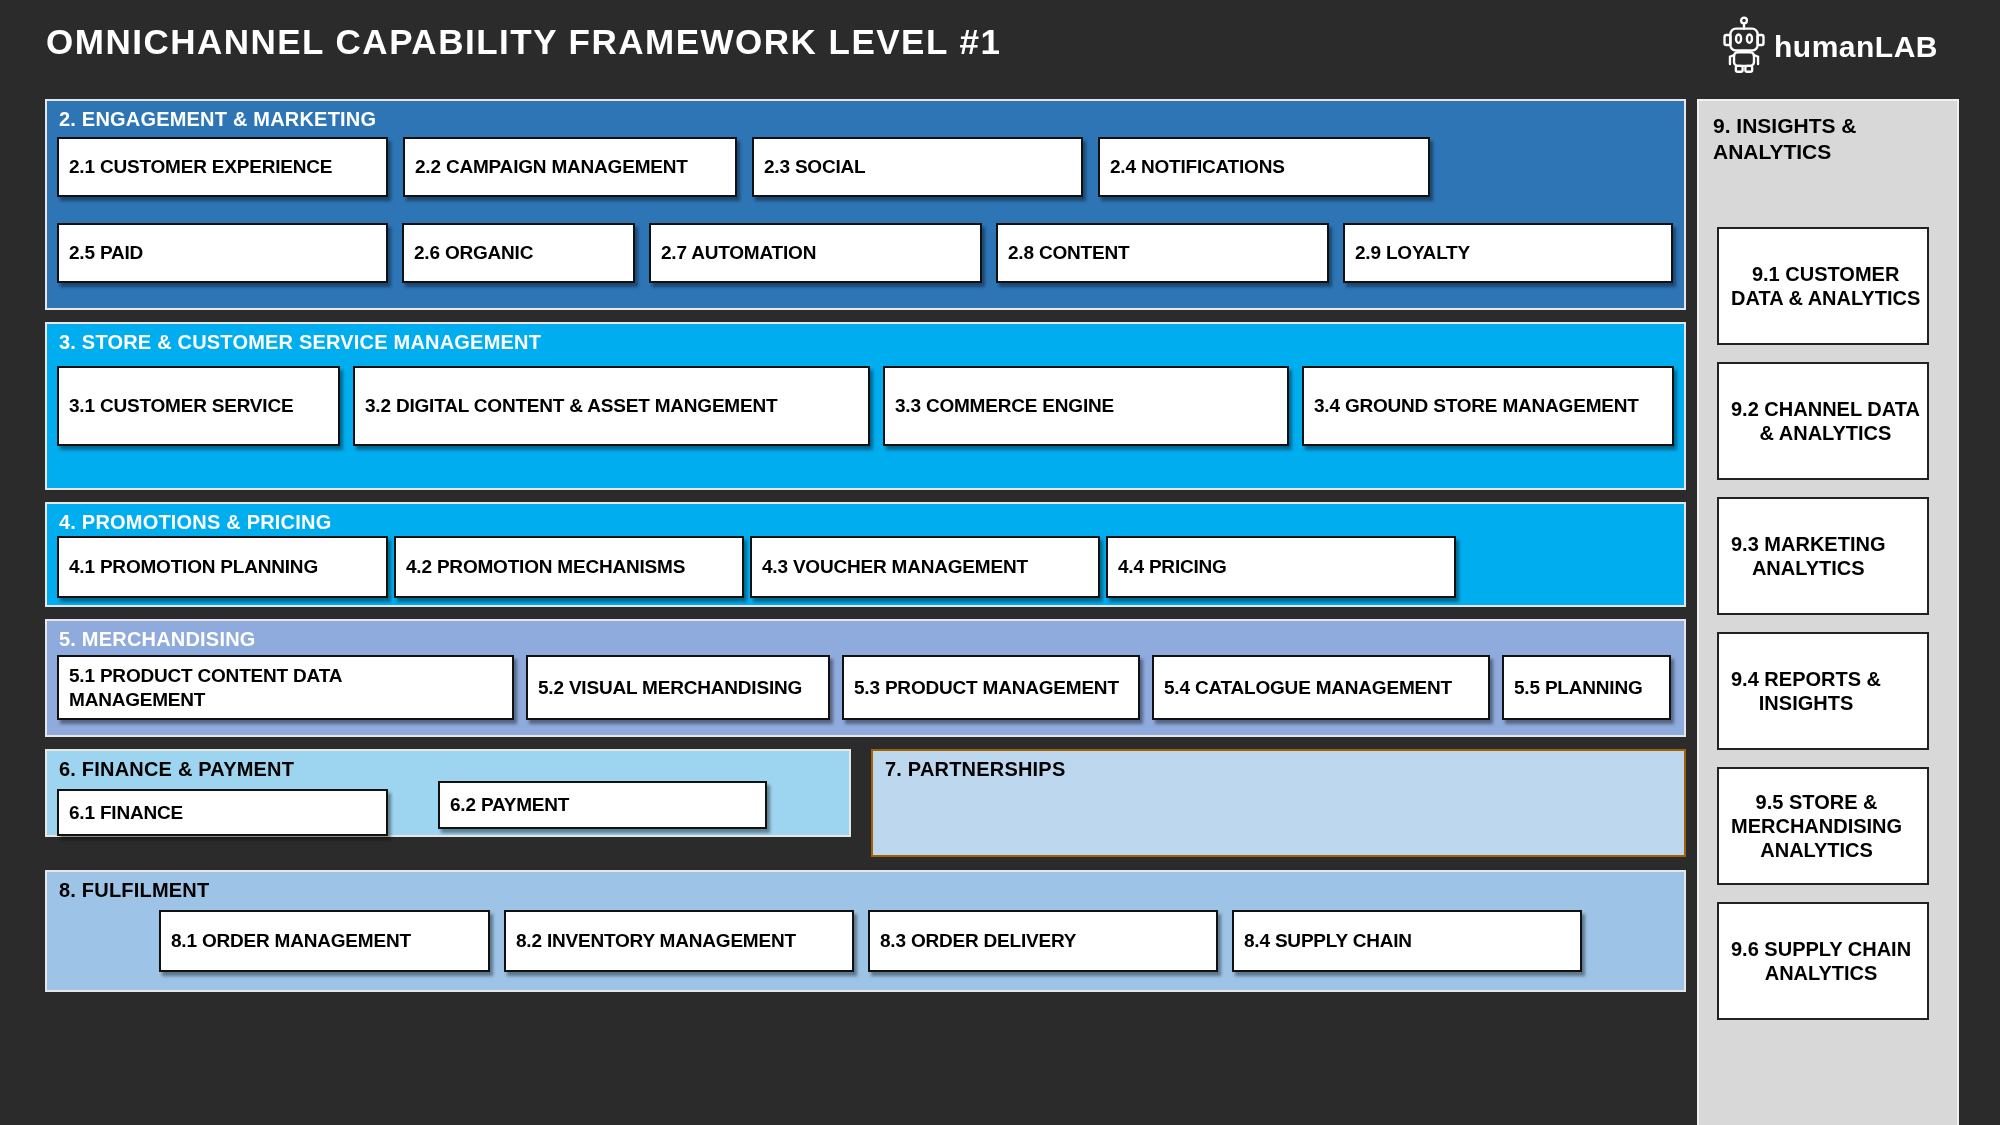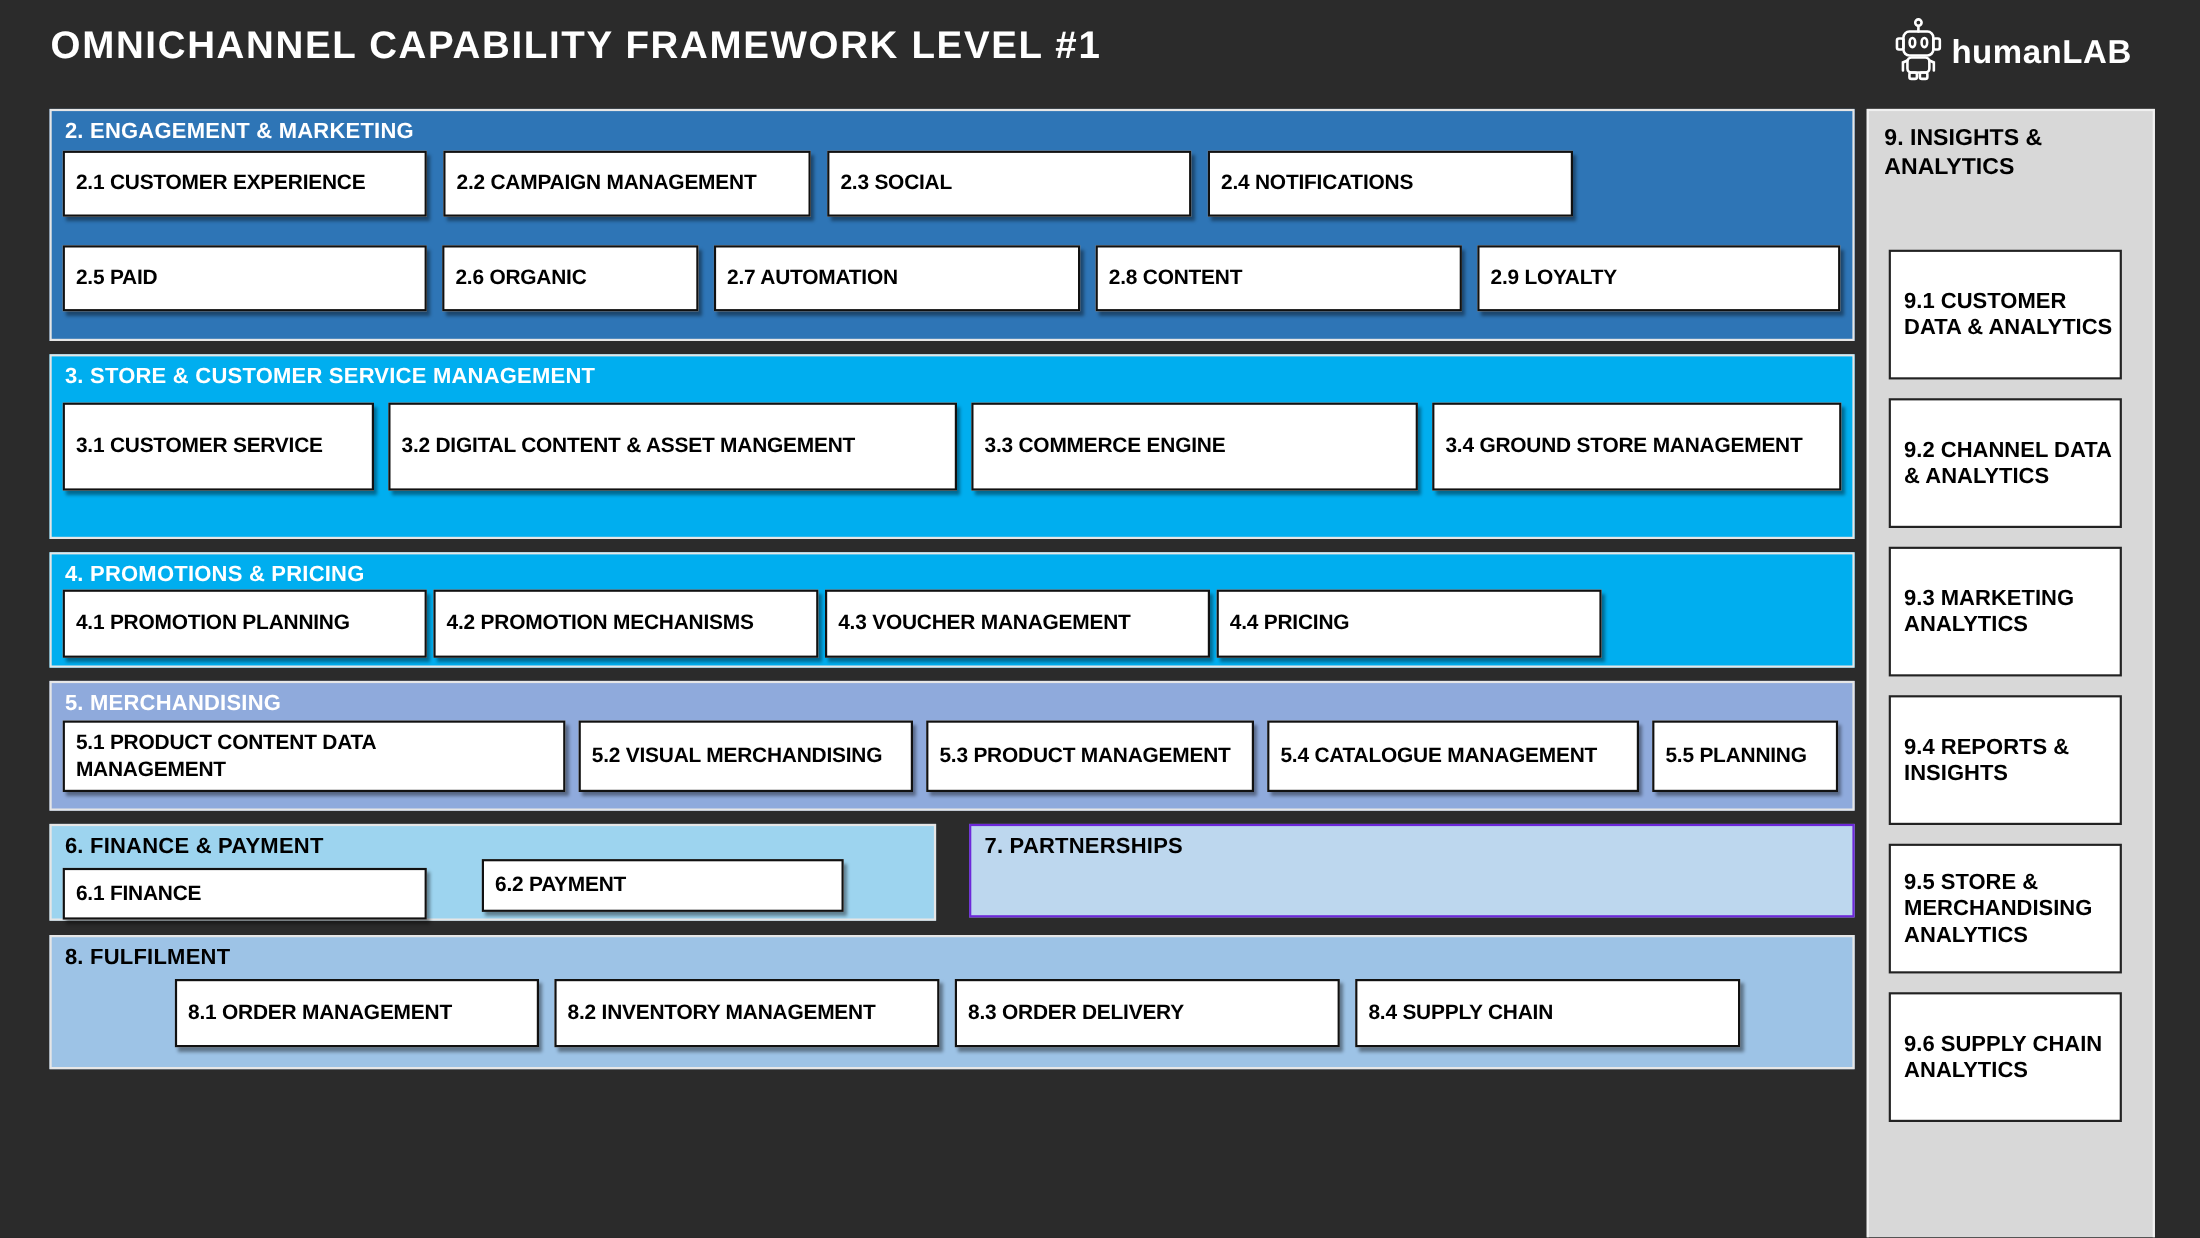--- a/index.html
+++ b/index.html
@@ -15,22 +15,22 @@
 
   
   .main{position:absolute;left:45px;top:99px;width:1641px;display:flex;flex-direction:column;}
   .section{border:2px solid #e6e6e6;box-sizing:border-box;margin-bottom:12px;position:relative;}
   .s1{height:122px;background:#2f5597;}
   .s2{height:211px;background:#2e75b6;}
   .s3{height:168px;background:#00aeef;}
   .s4{height:105px;background:#00aeef;}
   .s5{height:118px;background:#8faadc;}
   .row67{display:flex;margin-bottom:13px;}
-  .s6{width:806px;height:88px;background:#9dd4ef;border:2px solid #e6e6e6;box-sizing:border-box;margin-right:30px;}
-  .s7{flex:1;height:85px;background:#bdd7ee;border:2px solid #6d28d9;box-sizing:border-box;}
+  .s6{width:806px;height:88px;background:#9dd4ef;border:2px solid #e6e6e6;box-sizing:border-box;margin-right:20px;}
+  .s7{flex:1;height:108px;background:#bdd7ee;border:2px solid #a16207;box-sizing:border-box;}
   .s8{height:122px;background:#9dc3e6;margin-bottom:0;}
 
   .sec-h{color:#ffffff;font-weight:bold;font-size:20px;padding:7px 0 0 12px;letter-spacing:0.2px;}
   .sec-h.dark{color:#000000;}
 
   .row{display:flex;padding-left:10px;align-items:flex-start;}
   .cap{background:#ffffff;border:2px solid #111111;box-shadow:3px 4px 3px rgba(0,0,0,0.40);
        display:flex;align-items:center;padding:0 8px 0 10px;box-sizing:border-box;flex:0 0 auto;}
   .cap .lbl{font-weight:bold;font-size:19px;color:#000;letter-spacing:-0.2px;line-height:1.25;white-space:pre-line;}
 
@@ -39,21 +39,21 @@
   .s3 .row{margin-top:12px;gap:13px;} .s3 .cap{height:80px;}
   .s4 .row{margin-top:2px;gap:6px;} .s4 .cap{height:62px;}
   .s5 .row{margin-top:4px;gap:12px;} .s5 .cap{height:65px;}
   .s6 .row{margin-top:0;} .s6 .cap{height:48px;}
   .s8 .row{margin-top:8px;gap:14px;justify-content:center;} .s8 .cap{height:62px;}
 
   
   .sidebar{position:absolute;left:1697px;top:99px;width:262px;height:1083px;background:#d8d8d8;
            border:2px solid #f0f0f0;box-sizing:border-box;}
   .sidebar-h{color:#000;font-weight:bold;font-size:21px;line-height:1.25;padding:12px 10px 0 14px;white-space:pre-line;}
-  .sbox-col{position:absolute;left:18px;top:126px;display:flex;flex-direction:column;gap:17px;}
+  .sbox-col{position:absolute;left:18px;top:126px;display:flex;flex-direction:column;gap:17px;text-align:center;}
   .sbox{width:212px;height:118px;background:#ffffff;border:2px solid #222222;box-sizing:border-box;
         display:flex;align-items:center;padding:0 6px 0 12px;}
   .sbox .lbl{font-weight:bold;font-size:20px;color:#000;line-height:1.2;white-space:pre-line;}
   .page-num{position:absolute;right:44px;bottom:12px;color:#111;font-size:27px;
             font-family:"Liberation Serif","DejaVu Serif",serif;}
 </style>
 </head>
 <body>
 
 <div id="canvas">

